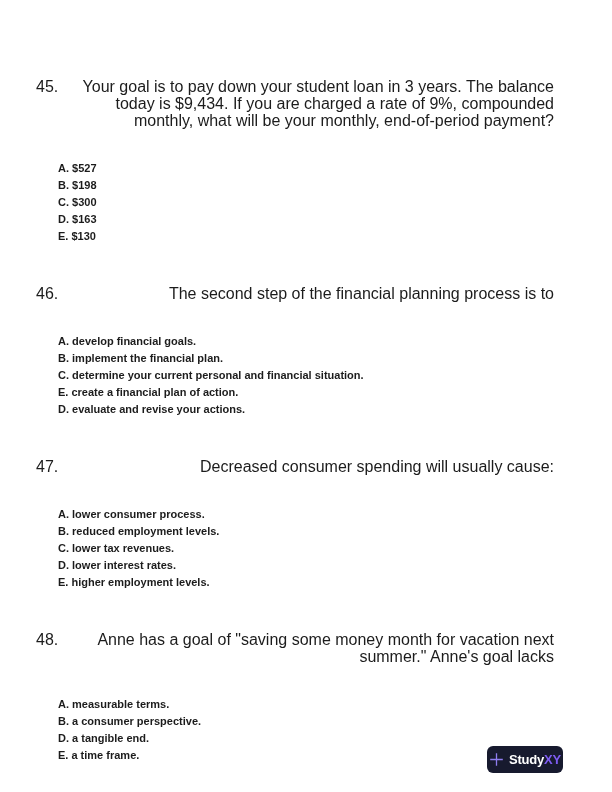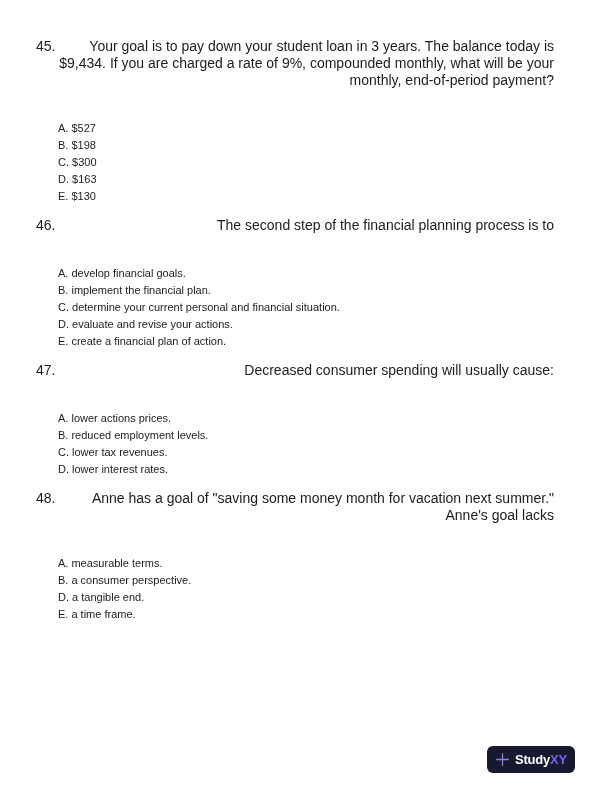--- a/index.html
+++ b/index.html
@@ -19,47 +19,49 @@
   }
   .content {
     position: absolute;
     top: 38px;
     left: 36px;
     width: 520px;
   }
   .question { }
   .q-head {
     display: flex;
-    font-size: 14px;
+    font-size: 16px;
     line-height: 17px;
     margin-bottom: 31px;
+    margin-top: 40px;
   }
   .q-num {
     flex: 0 0 22px;
     width: 22px;
   }
   .q-text {
     flex: 1;
     max-width: 496px;
     text-align: right;
   }
   ul.options {
     list-style: none;
     margin: 12px 0 12px 0;
     padding-left: 22px;
+    font-weight: bold;
   }
   ul.options li {
     font-size: 11px;
     line-height: 17px;
   }
   .logo-badge {
     position: absolute;
     left: 487px;
     top: 746px;
-    width: 88px;
+    width: 76px;
     height: 27px;
     background: #171a2e;
     border-radius: 6px;
     display: flex;
     align-items: center;
     justify-content: center;
     gap: 5px;
   }
   .logo-badge .plus-icon {
     display: inline-flex;
@@ -97,35 +99,36 @@
 
     <div class="question">
       <div class="q-head">
         <span class="q-num">46.</span>
         <span class="q-text">The second step of the financial planning process is to</span>
       </div>
       <ul class="options">
         <li>A. develop financial goals.</li>
         <li>B. implement the financial plan.</li>
         <li>C. determine your current personal and financial situation.</li>
+        <li>E. create a financial plan of action.</li>
         <li>D. evaluate and revise your actions.</li>
-        <li>E. create a financial plan of action.</li>
       </ul>
     </div>
 
     <div class="question">
       <div class="q-head">
         <span class="q-num">47.</span>
         <span class="q-text">Decreased consumer spending will usually cause:</span>
       </div>
       <ul class="options">
-        <li>A. lower actions prices.</li>
+        <li>A. lower consumer process.</li>
         <li>B. reduced employment levels.</li>
         <li>C. lower tax revenues.</li>
         <li>D. lower interest rates.</li>
+        <li>E. higher employment levels.</li>
       </ul>
     </div>
 
     <div class="question">
       <div class="q-head">
         <span class="q-num">48.</span>
         <span class="q-text">Anne has a goal of "saving some money month for vacation next summer." Anne's goal lacks</span>
       </div>
       <ul class="options">
         <li>A. measurable terms.</li>

